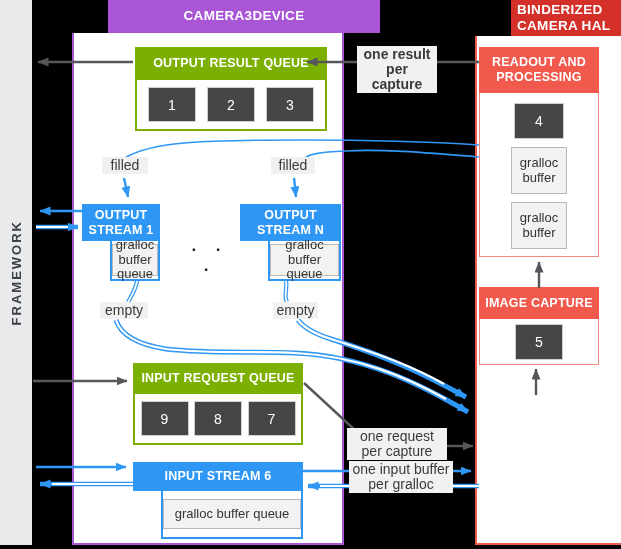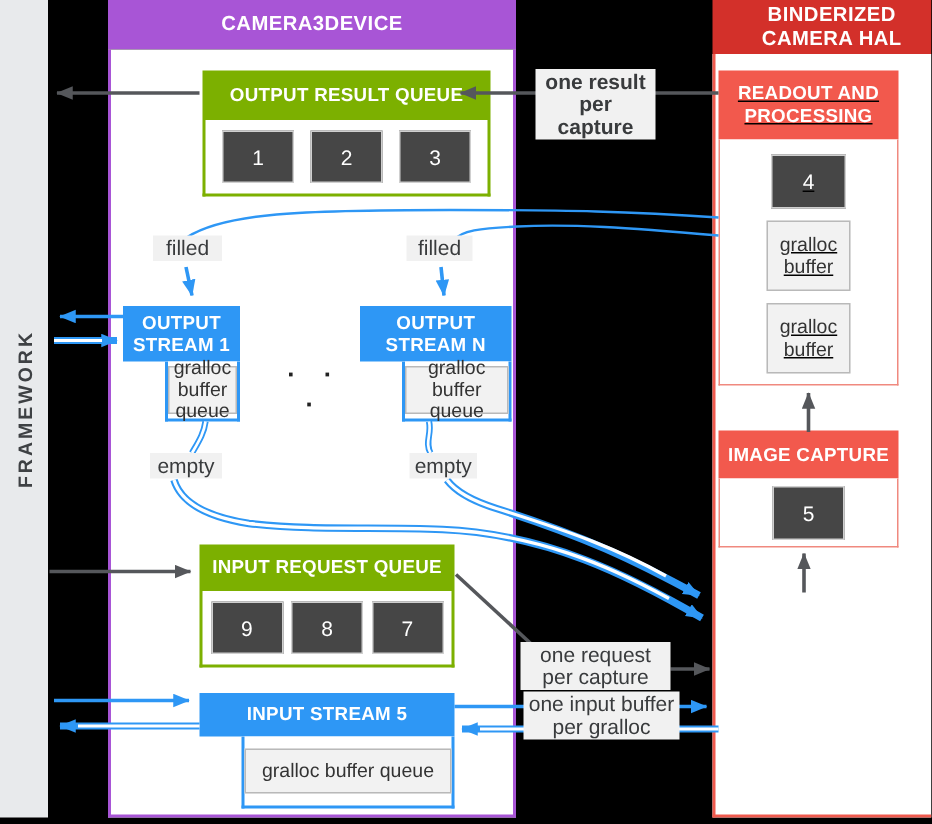--- a/index.html
+++ b/index.html
@@ -7,23 +7,23 @@
          font-family:"Liberation Sans",sans-serif;overflow:hidden;}
   
   .rail{position:absolute;left:0;top:0;width:32px;height:545px;background:#e8eaec;
         display:flex;align-items:center;justify-content:center;z-index:1;}
   .rail span{writing-mode:vertical-rl;transform:rotate(180deg);font-weight:bold;
         font-size:13px;letter-spacing:2px;color:#3e4144;}
   
   .panel{position:absolute;top:0;height:545px;z-index:1;}
   .panel-cam{left:72px;width:272px;}
   .panel-hal{left:458px;width:159px;padding-left:17px;}
-  .panel-hdr{width:100%;color:#fff;font-weight:bold;text-align:center;
+  .panel-hdr{width:100%;color:#fff;font-weight:bold;
         display:flex;align-items:center;justify-content:center;box-sizing:border-box;
-        font-size:13.5px;letter-spacing:.3px;line-height:1.2;}
+        font-size:13.5px;letter-spacing:.3px;line-height:1.2;margin-left:36px;}
   .panel-cam .panel-hdr{height:33px;background:#a855d6;}
   .panel-hal .panel-hdr{height:36px;background:#d3302a;padding:2px 6px;}
   .panel-body{box-sizing:border-box;background:#fff;width:100%;}
   .panel-cam .panel-body{height:512px;border:2px solid #a855d6;border-top:none;}
   .panel-hal .panel-body{height:509px;border:2px solid #ef5a4e;border-top:none;}
   
   .qbox{position:absolute;z-index:2;box-sizing:border-box;}
   .qhdr{color:#fff;font-weight:bold;text-align:center;font-size:12.5px;
         letter-spacing:.2px;display:flex;align-items:center;justify-content:center;
         line-height:1.2;box-sizing:border-box;padding:2px 4px;}
@@ -95,27 +95,27 @@
   <div class="qbox green" style="left:133px;top:363px;width:170px;height:62px;">
     <div class="qhdr" style="height:31px;">INPUT REQUEST QUEUE</div>
     <div class="qbody" style="height:51px;">
       <div class="slot slot-q">9</div>
       <div class="slot slot-q">8</div>
       <div class="slot slot-q">7</div>
     </div>
   </div>
 
   <div class="qbox blue" style="left:133px;top:462px;width:170px;height:77px;">
-    <div class="qhdr" style="height:29px;">INPUT STREAM 5</div>
+    <div class="qhdr" style="height:29px;">INPUT STREAM 6</div>
     <div class="qbody" style="height:48px;">
       <div class="glbox" style="width:147px;height:30px;">gralloc buffer queue</div>
     </div>
   </div>
 
-  <div class="qbox salmon" style="left:479px;top:47px;width:120px;height:210px;text-decoration:underline;">
+  <div class="qbox salmon" style="left:479px;top:47px;width:120px;height:210px;">
     <div class="qhdr" style="height:46px;">READOUT AND PROCESSING</div>
     <div class="qbody" style="height:164px;flex-direction:column;justify-content:flex-start;gap:8px;padding-top:10px;">
       <div class="slot" style="width:48px;height:34px;">4</div>
       <div class="glbox" style="width:56px;height:47px;">gralloc buffer</div>
       <div class="glbox" style="width:56px;height:47px;">gralloc buffer</div>
     </div>
   </div>
 
   <div class="qbox salmon" style="left:479px;top:287px;width:120px;height:78px;">
     <div class="qhdr" style="height:32px;">IMAGE CAPTURE</div>

